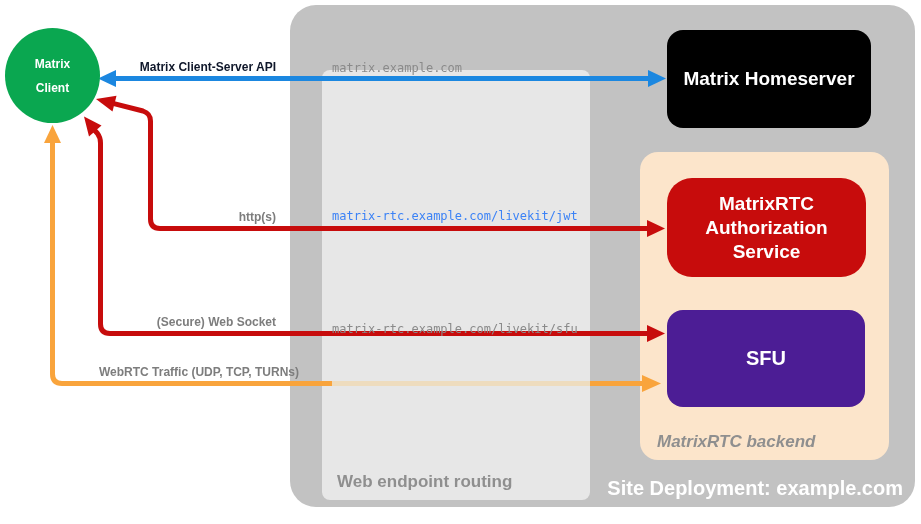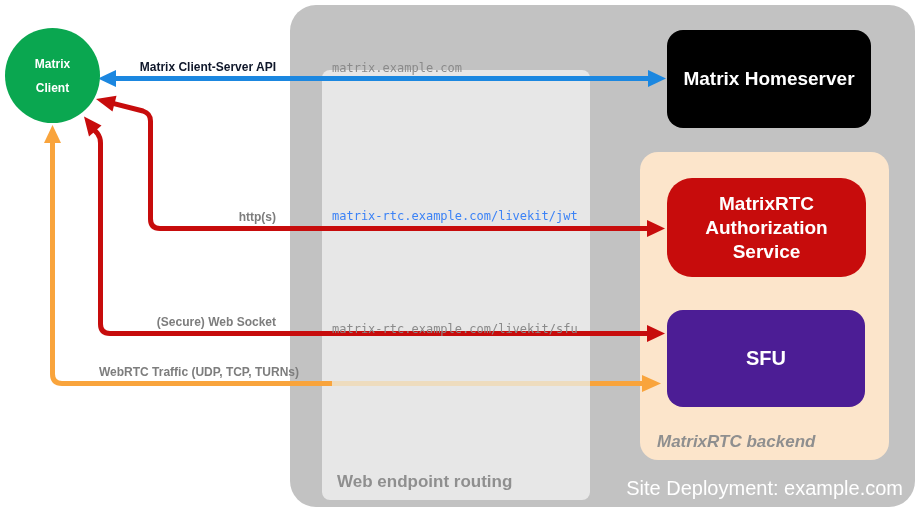--- a/index.html
+++ b/index.html
@@ -13,21 +13,21 @@
   .abs{position:absolute;}
   
   .site-container{left:290px;top:5px;width:625px;height:502px;border-radius:26px;}
   .routing-box{left:322px;top:30px;width:268px;height:430px;border-radius:8px;margin-top:40px;}
   .backend-box{left:640px;top:152px;width:249px;height:308px;border-radius:18px;}
   .container-label{
     position:absolute;font-weight:bold;font-size:17px;line-height:19px;
   }
   .routing-label{left:15px;bottom:9px;}
   .backend-label{left:17px;bottom:9px;font-style:italic;}
-  .site-label{right:12px;bottom:7px;font-weight:normal;font-size:20px;position:absolute;margin-top:24px;}
+  .site-label{right:12px;bottom:7px;font-weight:bold;font-size:20px;position:absolute;margin-top:24px;}
   
   .node{
     display:flex;align-items:center;justify-content:center;text-align:center;
     color:#ffffff;font-weight:bold;white-space:pre-line;
   }
   .node-client{left:5px;top:28px;width:95px;height:95px;border-radius:50%;font-size:12px;line-height:24px;}
   .node-homeserver{left:667px;top:30px;width:204px;height:98px;border-radius:16px;font-size:19px;}
   .node-auth{left:667px;top:178px;width:199px;height:99px;border-radius:25px;font-size:19px;line-height:24px;}
   .node-sfu{left:667px;top:310px;width:198px;height:97px;border-radius:16px;font-size:20px;}
   

